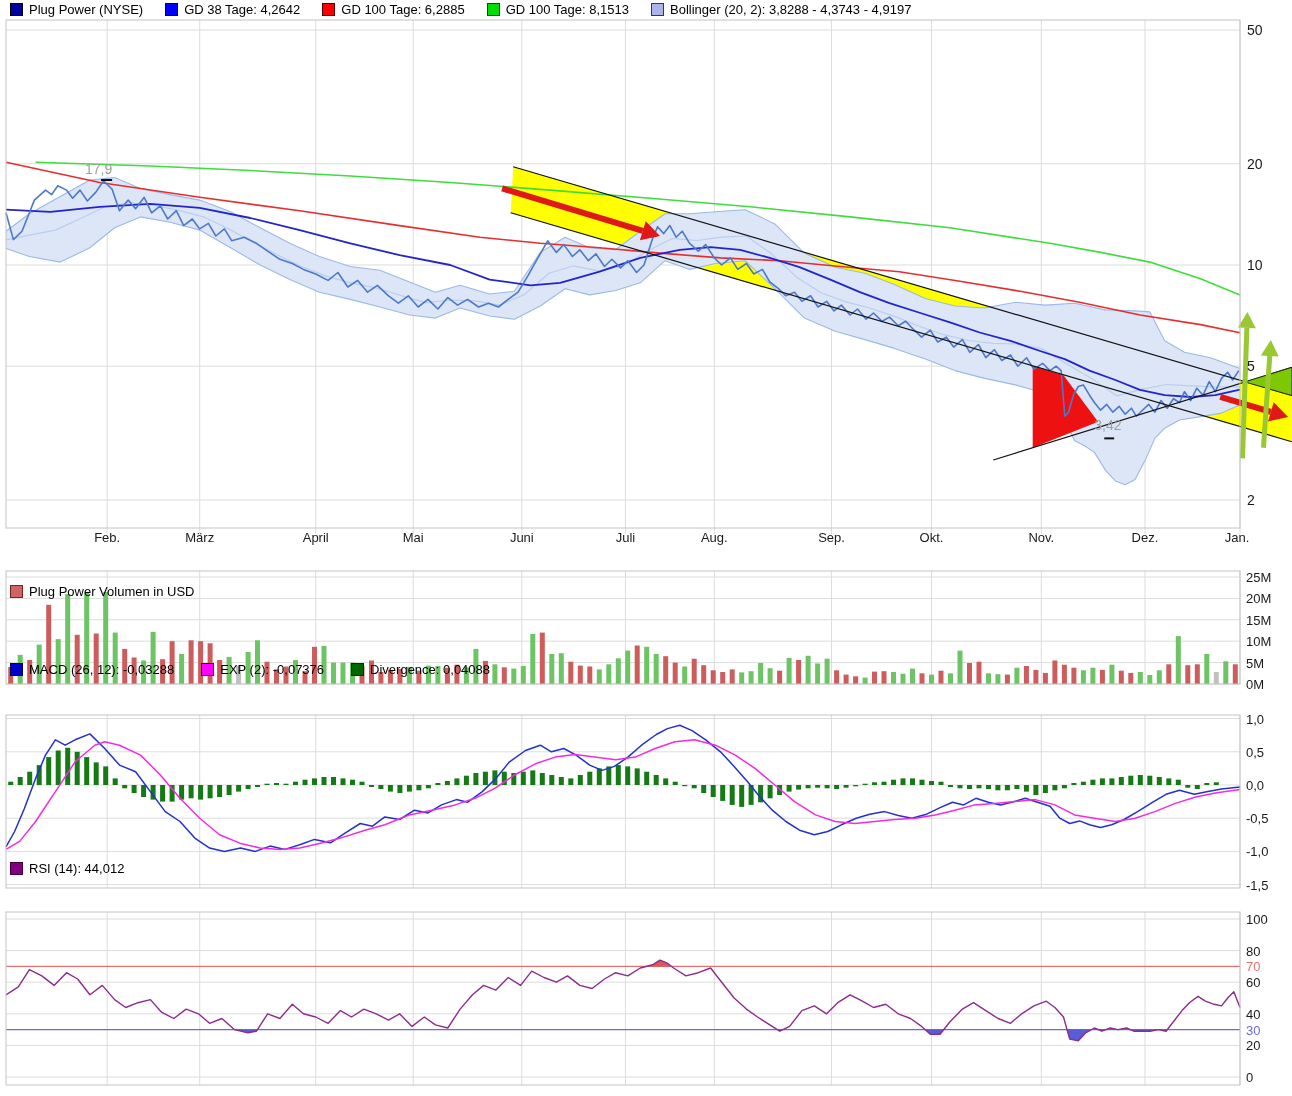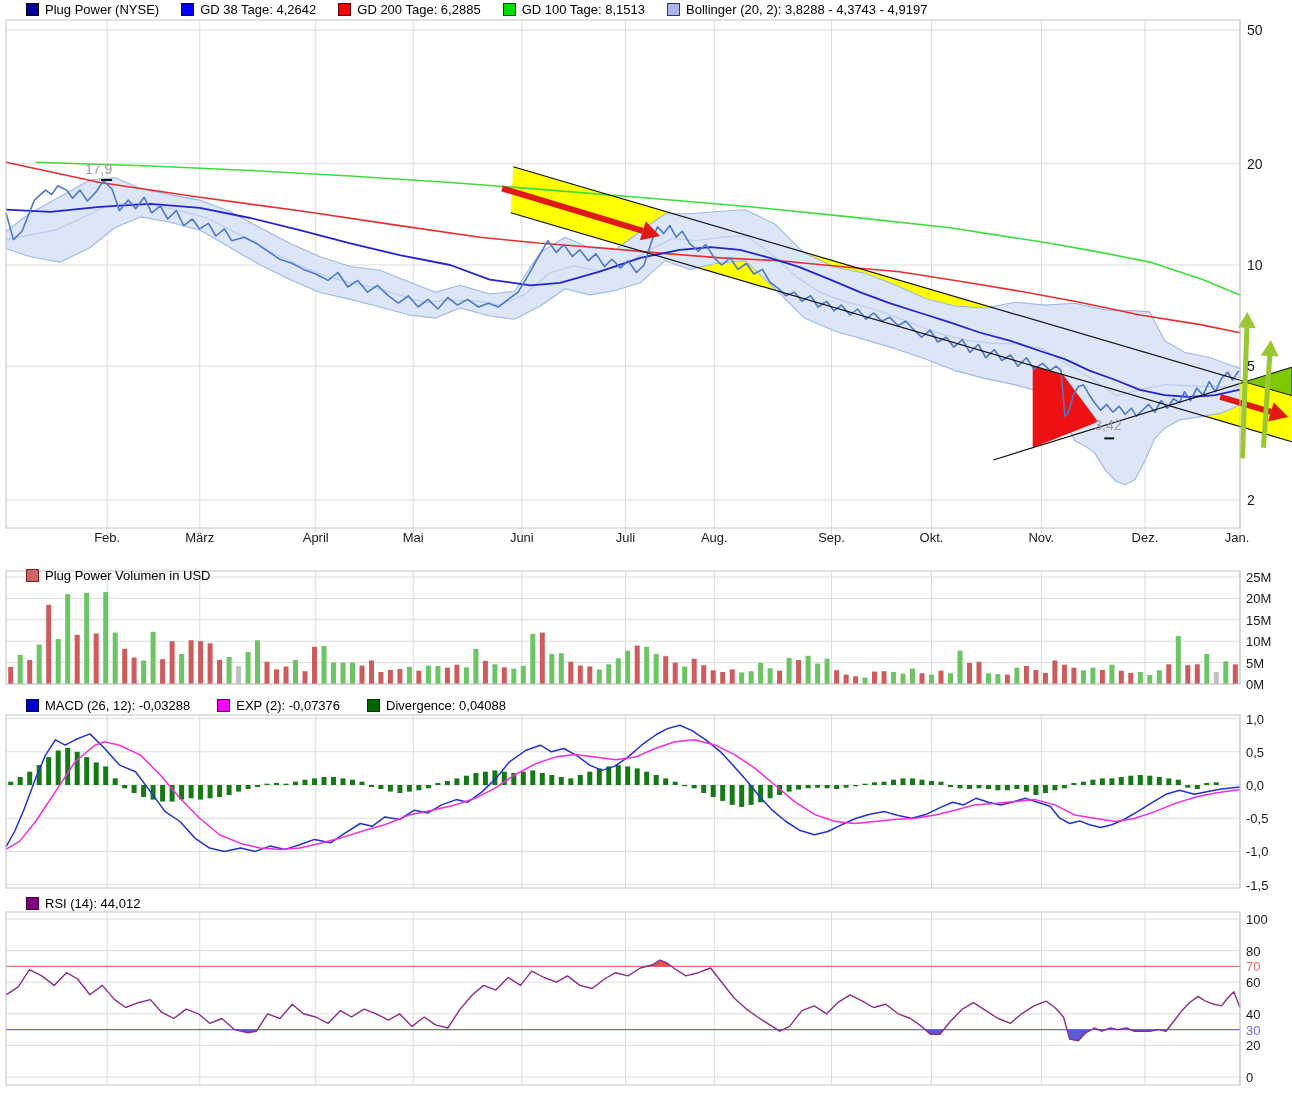--- a/index.html
+++ b/index.html
@@ -1,18 +1,18 @@
 <!DOCTYPE html>
 <html><head>
 <meta charset="utf-8">
 <style>
   html,body{margin:0;padding:0;background:#fff}
   body{width:1292px;height:1096px;position:relative;font-family:"Liberation Sans",sans-serif;overflow:hidden}
   #chart{position:absolute;left:0;top:0}
-  .legend{position:absolute;left:0;display:flex;height:16px;padding-left:26px;font-size:13px;color:#000;white-space:nowrap}
+  .legend{position:absolute;left:0;display:flex;height:16px;padding-left:10px;font-size:13px;color:#000;white-space:nowrap}
   .li{display:flex;align-items:center;margin-right:22px}
   .legend.macdrow .li{margin-right:27px}
   .sw{display:inline-block;width:11px;height:11px;border:1px solid #222;margin-right:6px;flex:0 0 auto}
 </style>
 </head>
 <body>
 
 <svg id="chart" width="1292" height="1096">
     <g>
       <rect x="6" y="20" width="1234" height="508" fill="#fff"></rect>
@@ -441,52 +441,52 @@
   <span class="li">
       <span class="sw" style="background: rgb(0, 0, 160); border-color: rgb(0, 0, 0);"></span>
       <span>Plug Power (NYSE)</span>
     </span>
   <span class="li">
       <span class="sw" style="background: rgb(0, 0, 255); border-color: rgb(0, 0, 85);"></span>
       <span>GD 38 Tage: 4,2642</span>
     </span>
   <span class="li">
       <span class="sw" style="background: rgb(255, 0, 0); border-color: rgb(85, 0, 0);"></span>
-      <span>GD 200 Tage: 6,2885</span>
+      <span>GD 100 Tage: 6,2885</span>
     </span>
   <span class="li">
       <span class="sw" style="background: rgb(0, 221, 0); border-color: rgb(0, 85, 0);"></span>
       <span>GD 100 Tage: 8,1513</span>
     </span>
   <span class="li">
       <span class="sw" style="background: rgb(170, 180, 232); border-color: rgb(51, 51, 102);"></span>
       <span>Bollinger (20, 2): 3,8288 - 4,3743 - 4,9197</span>
     </span>
 </div>
 
-<div class="legend" style="top:567px">
+<div class="legend" style="top:583px">
   <span class="li">
       <span class="sw" style="background: rgb(204, 102, 102); border-color: rgb(128, 32, 32);"></span>
       <span>Plug Power Volumen in USD</span>
     </span>
 </div>
 
-<div class="legend macdrow" style="top:697px">
+<div class="legend macdrow" style="top:661px">
   <span class="li">
       <span class="sw" style="background: rgb(0, 0, 204); border-color: rgb(0, 0, 85);"></span>
       <span>MACD (26, 12): -0,03288</span>
     </span>
   <span class="li">
       <span class="sw" style="background: rgb(255, 0, 255); border-color: rgb(85, 0, 85);"></span>
       <span>EXP (2): -0,07376</span>
     </span>
   <span class="li">
       <span class="sw" style="background: rgb(0, 102, 0); border-color: rgb(0, 51, 0);"></span>
       <span>Divergence: 0,04088</span>
     </span>
 </div>
 
-<div class="legend" style="top:895px">
+<div class="legend" style="top:860px">
   <span class="li">
       <span class="sw" style="background: rgb(128, 0, 128); border-color: rgb(64, 0, 64);"></span>
       <span>RSI (14): 44,012</span>
     </span>
 </div>
 
 </body></html>

